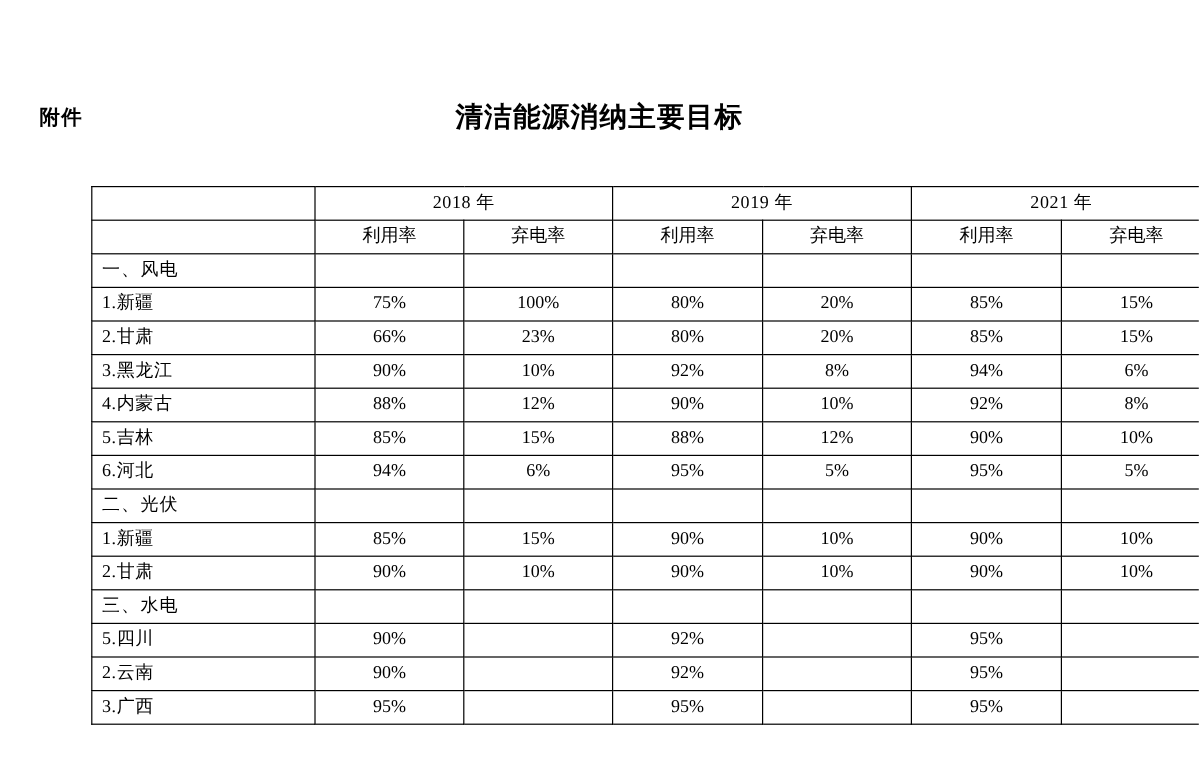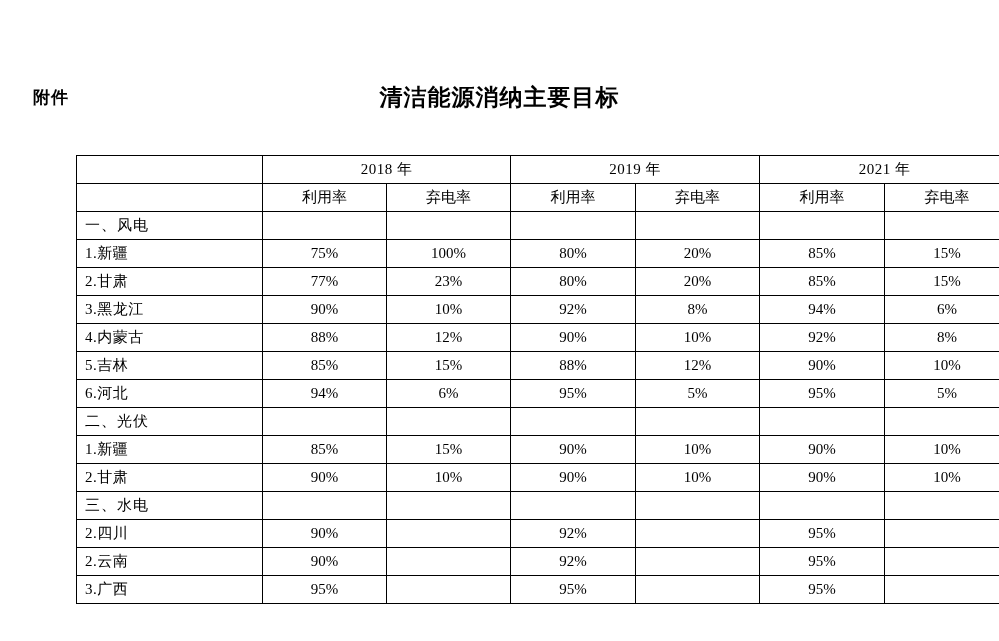--- a/index.html
+++ b/index.html
@@ -134,21 +134,21 @@
             <td class="rowhead item">1.新疆</td>
             <td>75%</td>
             <td>100%</td>
             <td>80%</td>
             <td>20%</td>
             <td>85%</td>
             <td>15%</td>
           </tr>
           <tr>
             <td class="rowhead item">2.甘肃</td>
-            <td>77%</td>
+            <td>66%</td>
             <td>23%</td>
             <td>80%</td>
             <td>20%</td>
             <td>85%</td>
             <td>15%</td>
           </tr>
           <tr>
             <td class="rowhead item">3.黑龙江</td>
             <td>90%</td>
             <td>10%</td>
@@ -214,21 +214,21 @@
           <tr>
             <td class="rowhead section">三、水电</td>
             <td></td>
             <td></td>
             <td></td>
             <td></td>
             <td></td>
             <td></td>
           </tr>
           <tr>
-            <td class="rowhead item">2.四川</td>
+            <td class="rowhead item">5.四川</td>
             <td>90%</td>
             <td></td>
             <td>92%</td>
             <td></td>
             <td>95%</td>
             <td></td>
           </tr>
           <tr>
             <td class="rowhead item">2.云南</td>
             <td>90%</td>

